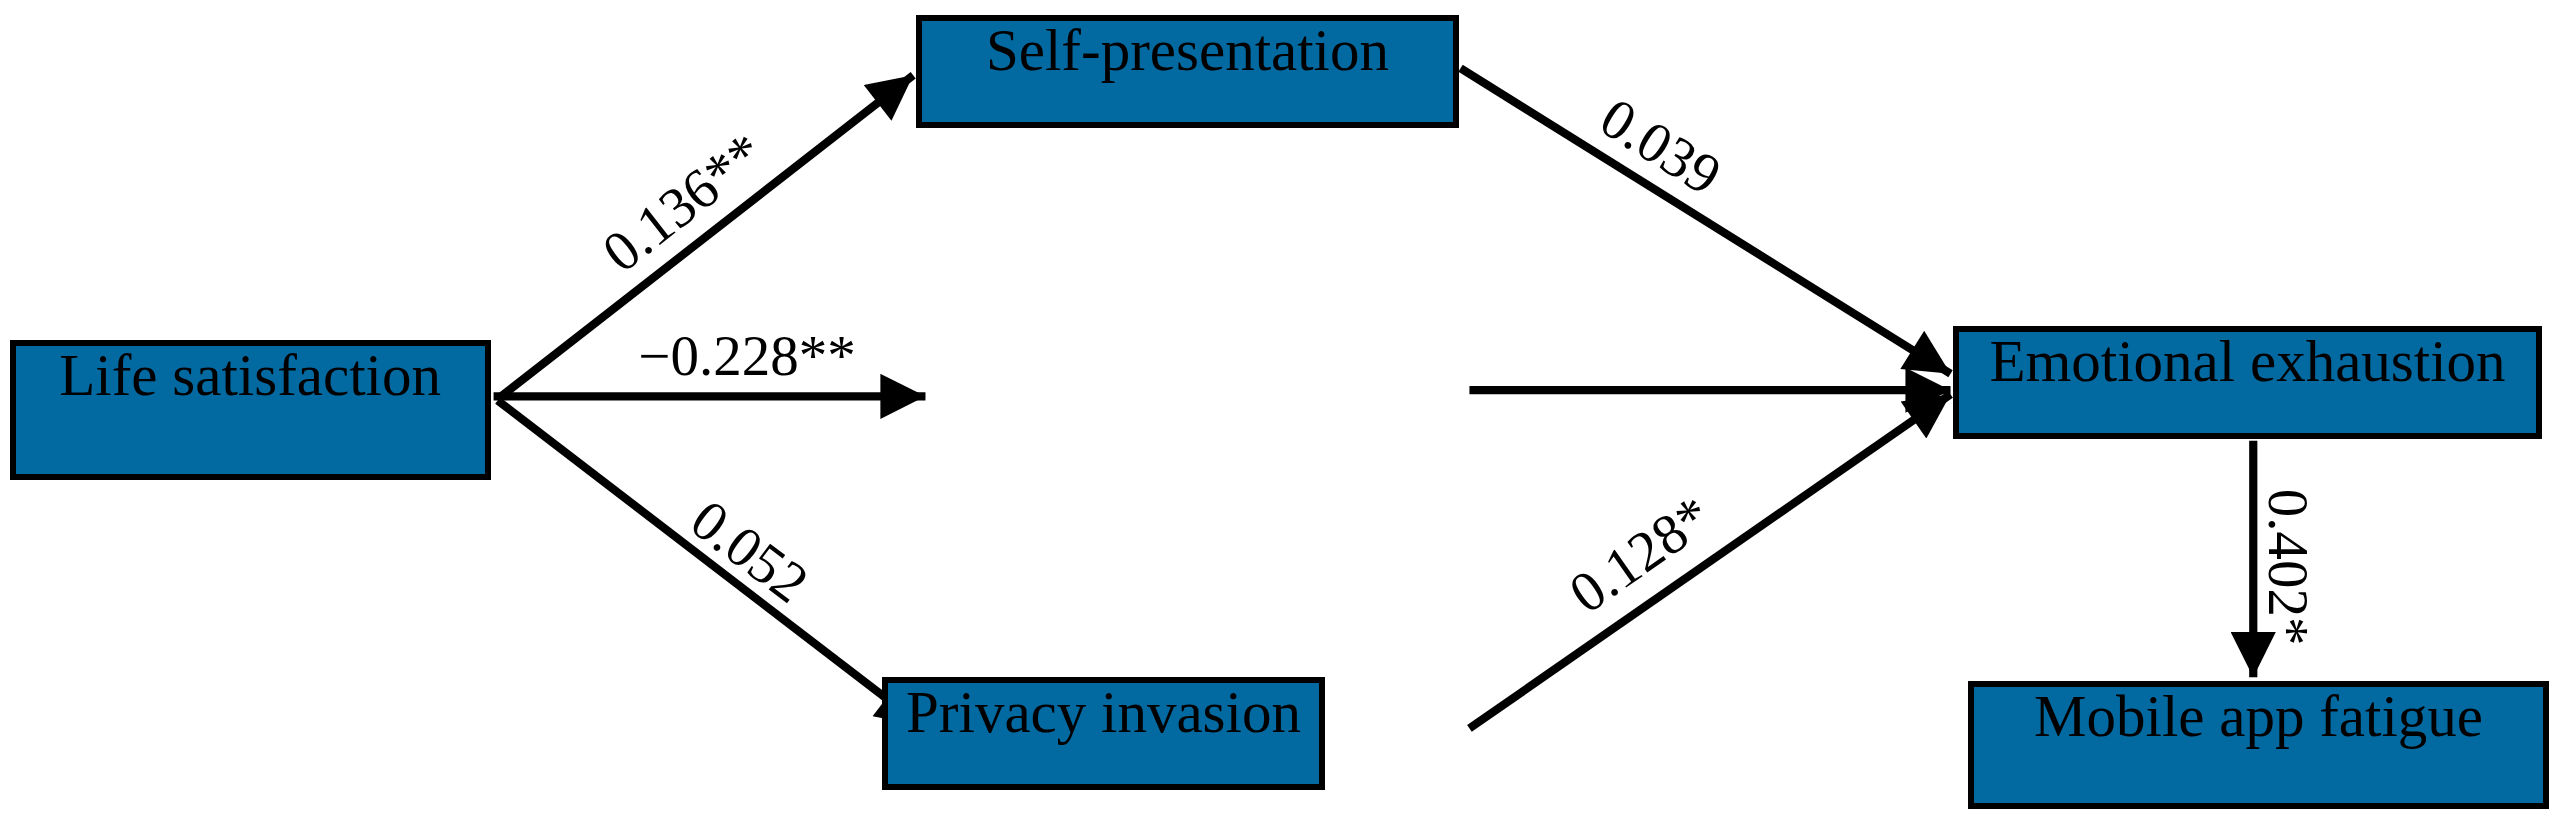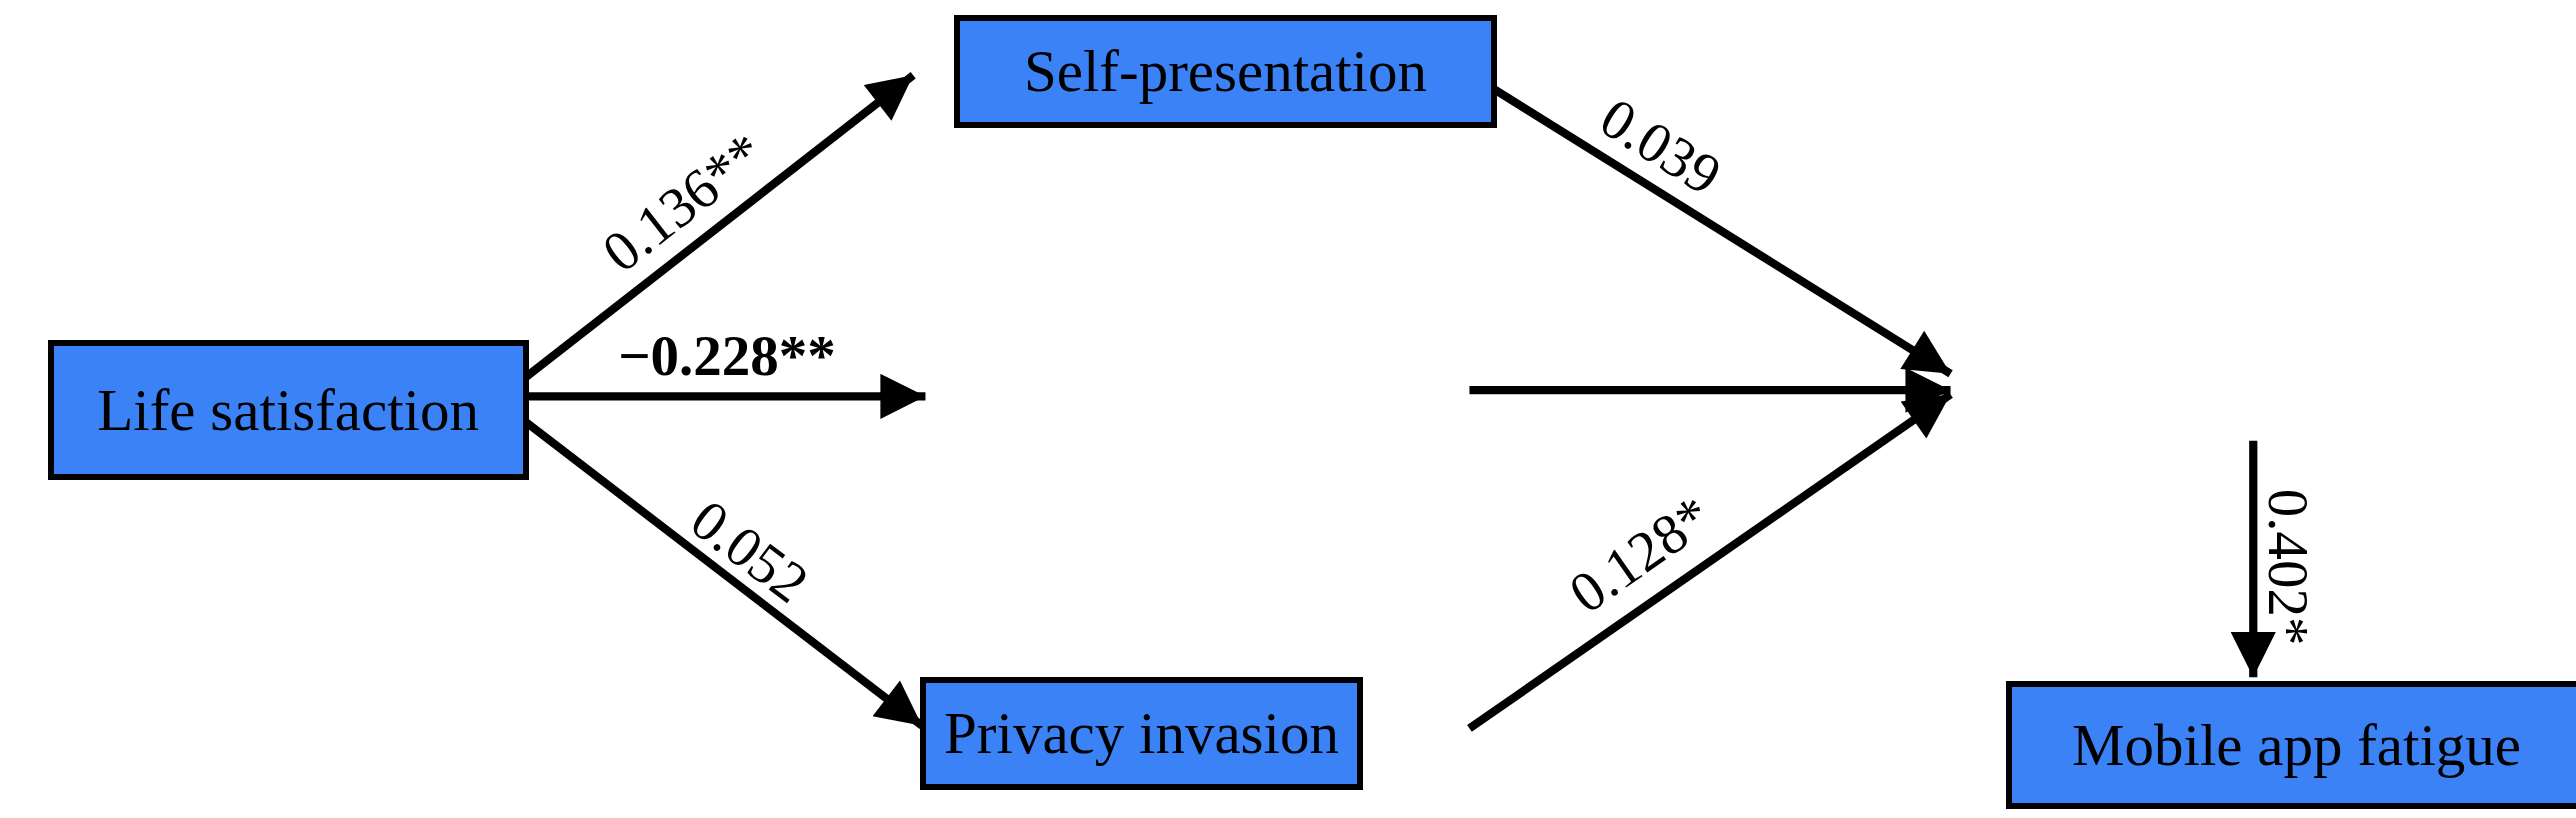--- a/index.html
+++ b/index.html
@@ -14,47 +14,46 @@
     font-family: "Liberation Serif", "DejaVu Serif", serif;
     color: #000;
   }
   .arrow-layer {
     position: absolute; left: 0; top: 0;
     width: 2576px; height: 818px;
   }
   .node {
     position: absolute;
     box-sizing: border-box;
-    background: #3b82f6;
+    background: #0369a1;
     border: 6.8px solid #000000;
     display: flex;
-    align-items: center;
+    align-items: flex-start;
     justify-content: center;
     font-size: 59px;
     line-height: 1;
     white-space: nowrap;
-    margin-left: 38px;
   }
   .coef {
     position: absolute;
     font-size: 57px;
     line-height: 1;
     white-space: nowrap;
     transform-origin: center center;
   }
   
   #n-ls  { left: 9.6px;   top: 340px; width: 481px; height: 140px; }
   #n-sp  { left: 916px; top: 15px;  width: 543px; height: 113px; }
   #n-uc  { left: 928px; top: 336px; width: 540px; height: 111px; }
   #n-pi  { left: 882px; top: 677px; width: 443px; height: 113px; }
   #n-ee  { left: 1953px; top: 326px; width: 589px; height: 113px; }
   #n-maf { left: 1968px; top: 681px; width: 581px; height: 128px; }
   
   #c-ls-sp  { left: 683px; top: 202px; transform: translate(-50%,-50%) rotate(-38deg); }
-  #c-ls-uc  { left: 727px; top: 355px; transform: translate(-50%,-50%); font-weight: bold; }
+  #c-ls-uc  { left: 747px; top: 355px; transform: translate(-50%,-50%); }
   #c-ls-pi  { left: 750px; top: 551px; transform: translate(-50%,-50%) rotate(37deg); }
   #c-sp-ee  { left: 1661px; top: 146px; transform: translate(-50%,-50%) rotate(32deg); }
   #c-uc-ee  { left: 1644px; top: 355px; transform: translate(-50%,-50%); }
   #c-pi-ee  { left: 1640px; top: 554px; transform: translate(-50%,-50%) rotate(-35deg); }
   #c-ee-maf { left: 2288px; top: 567px; transform: translate(-50%,-50%) rotate(90deg); }
 </style>
 </head>
 <body>
 
 <div class="canvas">
@@ -76,20 +75,23 @@
 
   <div class="node" id="n-ls">
     <span>Life satisfaction</span>
   </div>
   <div class="node" id="n-sp">
     <span>Self-presentation</span>
   </div>
   <div class="node" id="n-pi">
     <span>Privacy invasion</span>
   </div>
+  <div class="node" id="n-ee">
+    <span>Emotional exhaustion</span>
+  </div>
   <div class="node" id="n-maf">
     <span>Mobile app fatigue</span>
   </div>
 
   <div class="coef" id="c-ls-sp">0.136**</div>
   <div class="coef" id="c-ls-uc">−0.228**</div>
   <div class="coef" id="c-ls-pi">0.052</div>
   <div class="coef" id="c-sp-ee">0.039</div>
   <div class="coef" id="c-pi-ee">0.128*</div>
   <div class="coef" id="c-ee-maf">0.402*</div>

